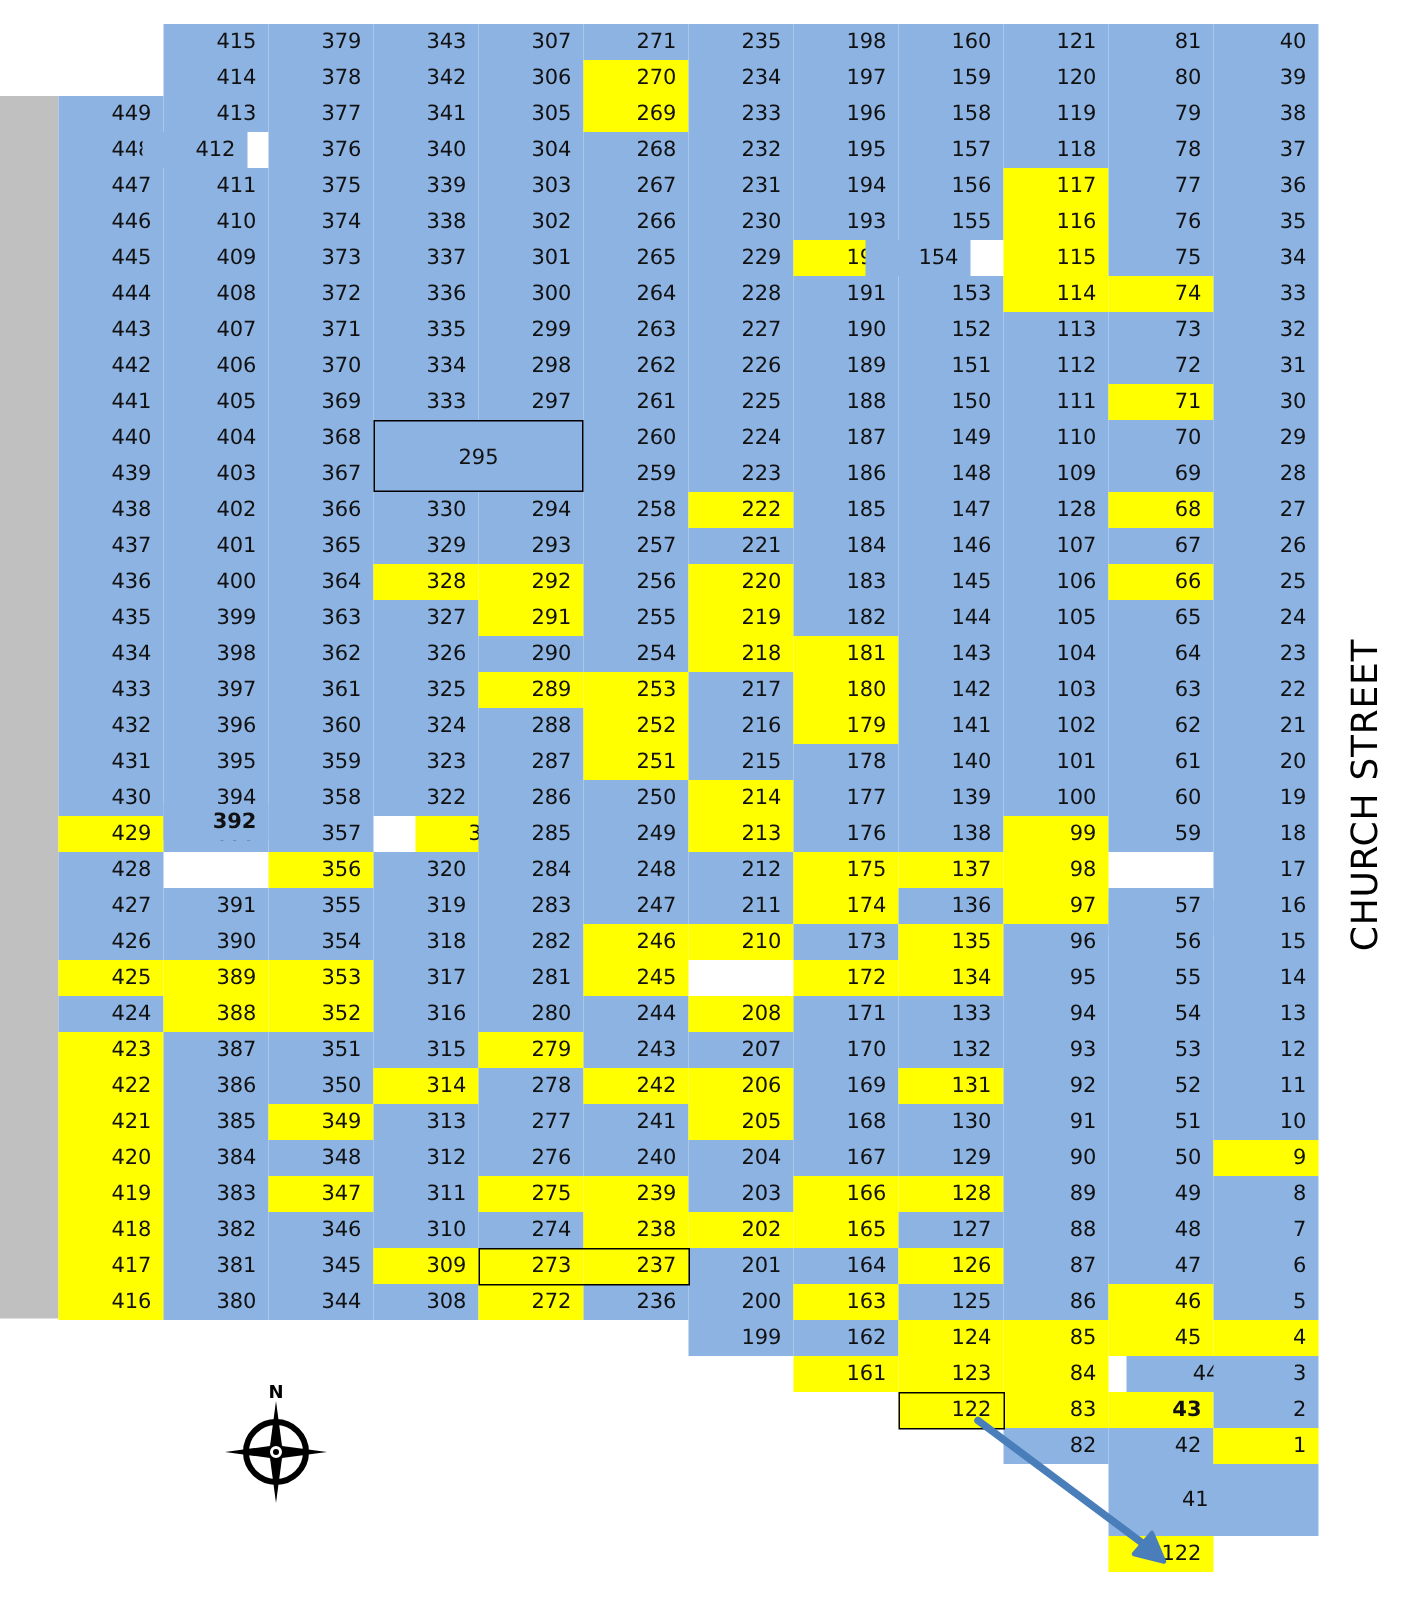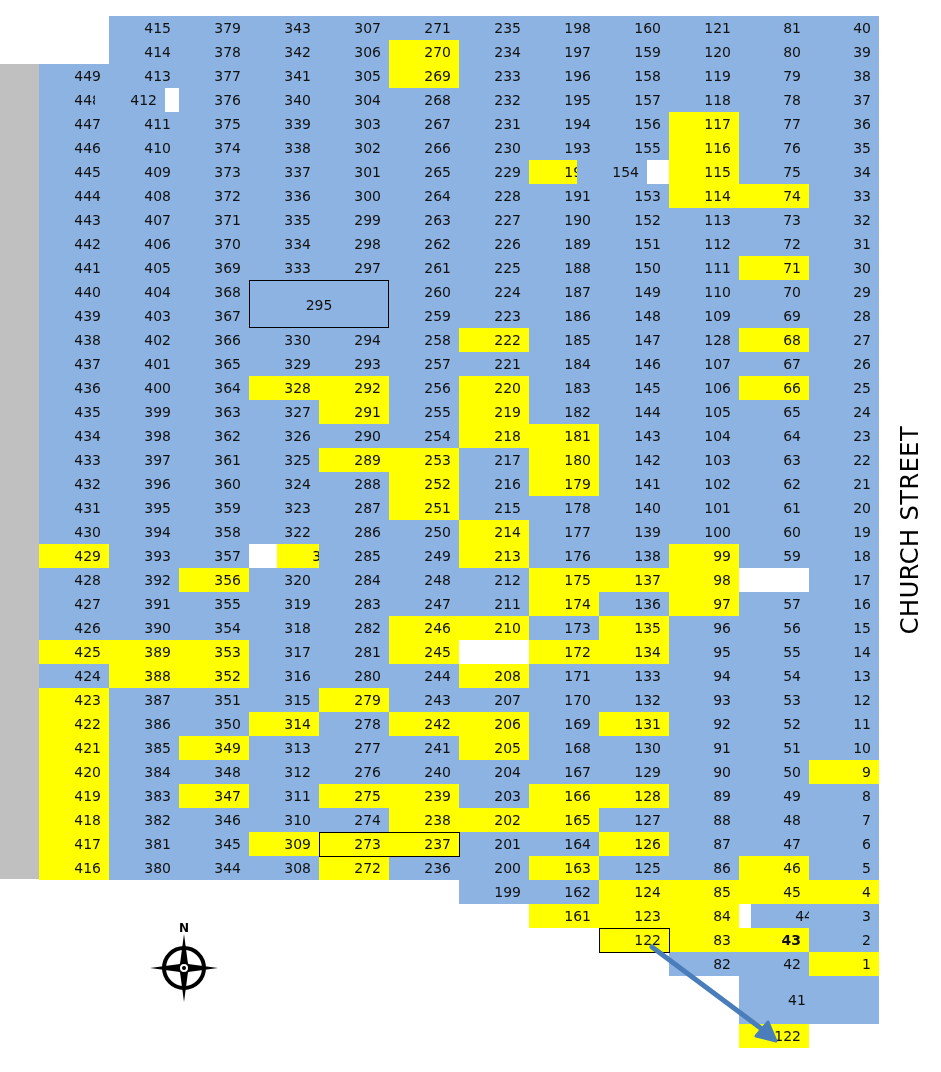--- a/index.html
+++ b/index.html
@@ -287,21 +287,21 @@
       <div class="cell y" style="left: 249px; top: 544px; margin-left: 28px;">321</div>
       <div class="cell" style="left: 319px; top: 544px;">285</div>
       <div class="cell" style="left: 389px; top: 544px;">249</div>
       <div class="cell y" style="left: 459px; top: 544px;">213</div>
       <div class="cell" style="left: 529px; top: 544px;">176</div>
       <div class="cell" style="left: 599px; top: 544px;">138</div>
       <div class="cell y" style="left: 669px; top: 544px;">99</div>
       <div class="cell" style="left: 739px; top: 544px;">59</div>
       <div class="cell" style="left: 809px; top: 544px;">18</div>
       <div class="cell" style="left: 39px; top: 568px;">428</div>
-      <div class="cell" style="left: 109px; top: 568px;">392</div>
+      <div class="cell" style="left: 109px; top: 536px; font-weight: bold;">392</div>
       <div class="cell y" style="left: 179px; top: 568px;">356</div>
       <div class="cell" style="left: 249px; top: 568px;">320</div>
       <div class="cell" style="left: 319px; top: 568px;">284</div>
       <div class="cell" style="left: 389px; top: 568px;">248</div>
       <div class="cell" style="left: 459px; top: 568px;">212</div>
       <div class="cell y" style="left: 529px; top: 568px;">175</div>
       <div class="cell y" style="left: 599px; top: 568px;">137</div>
       <div class="cell y" style="left: 669px; top: 568px;">98</div>
       <div class="cell" style="left: 739px; top: 568px; margin-top: 32px;">58</div>
       <div class="cell" style="left: 809px; top: 568px;">17</div>

